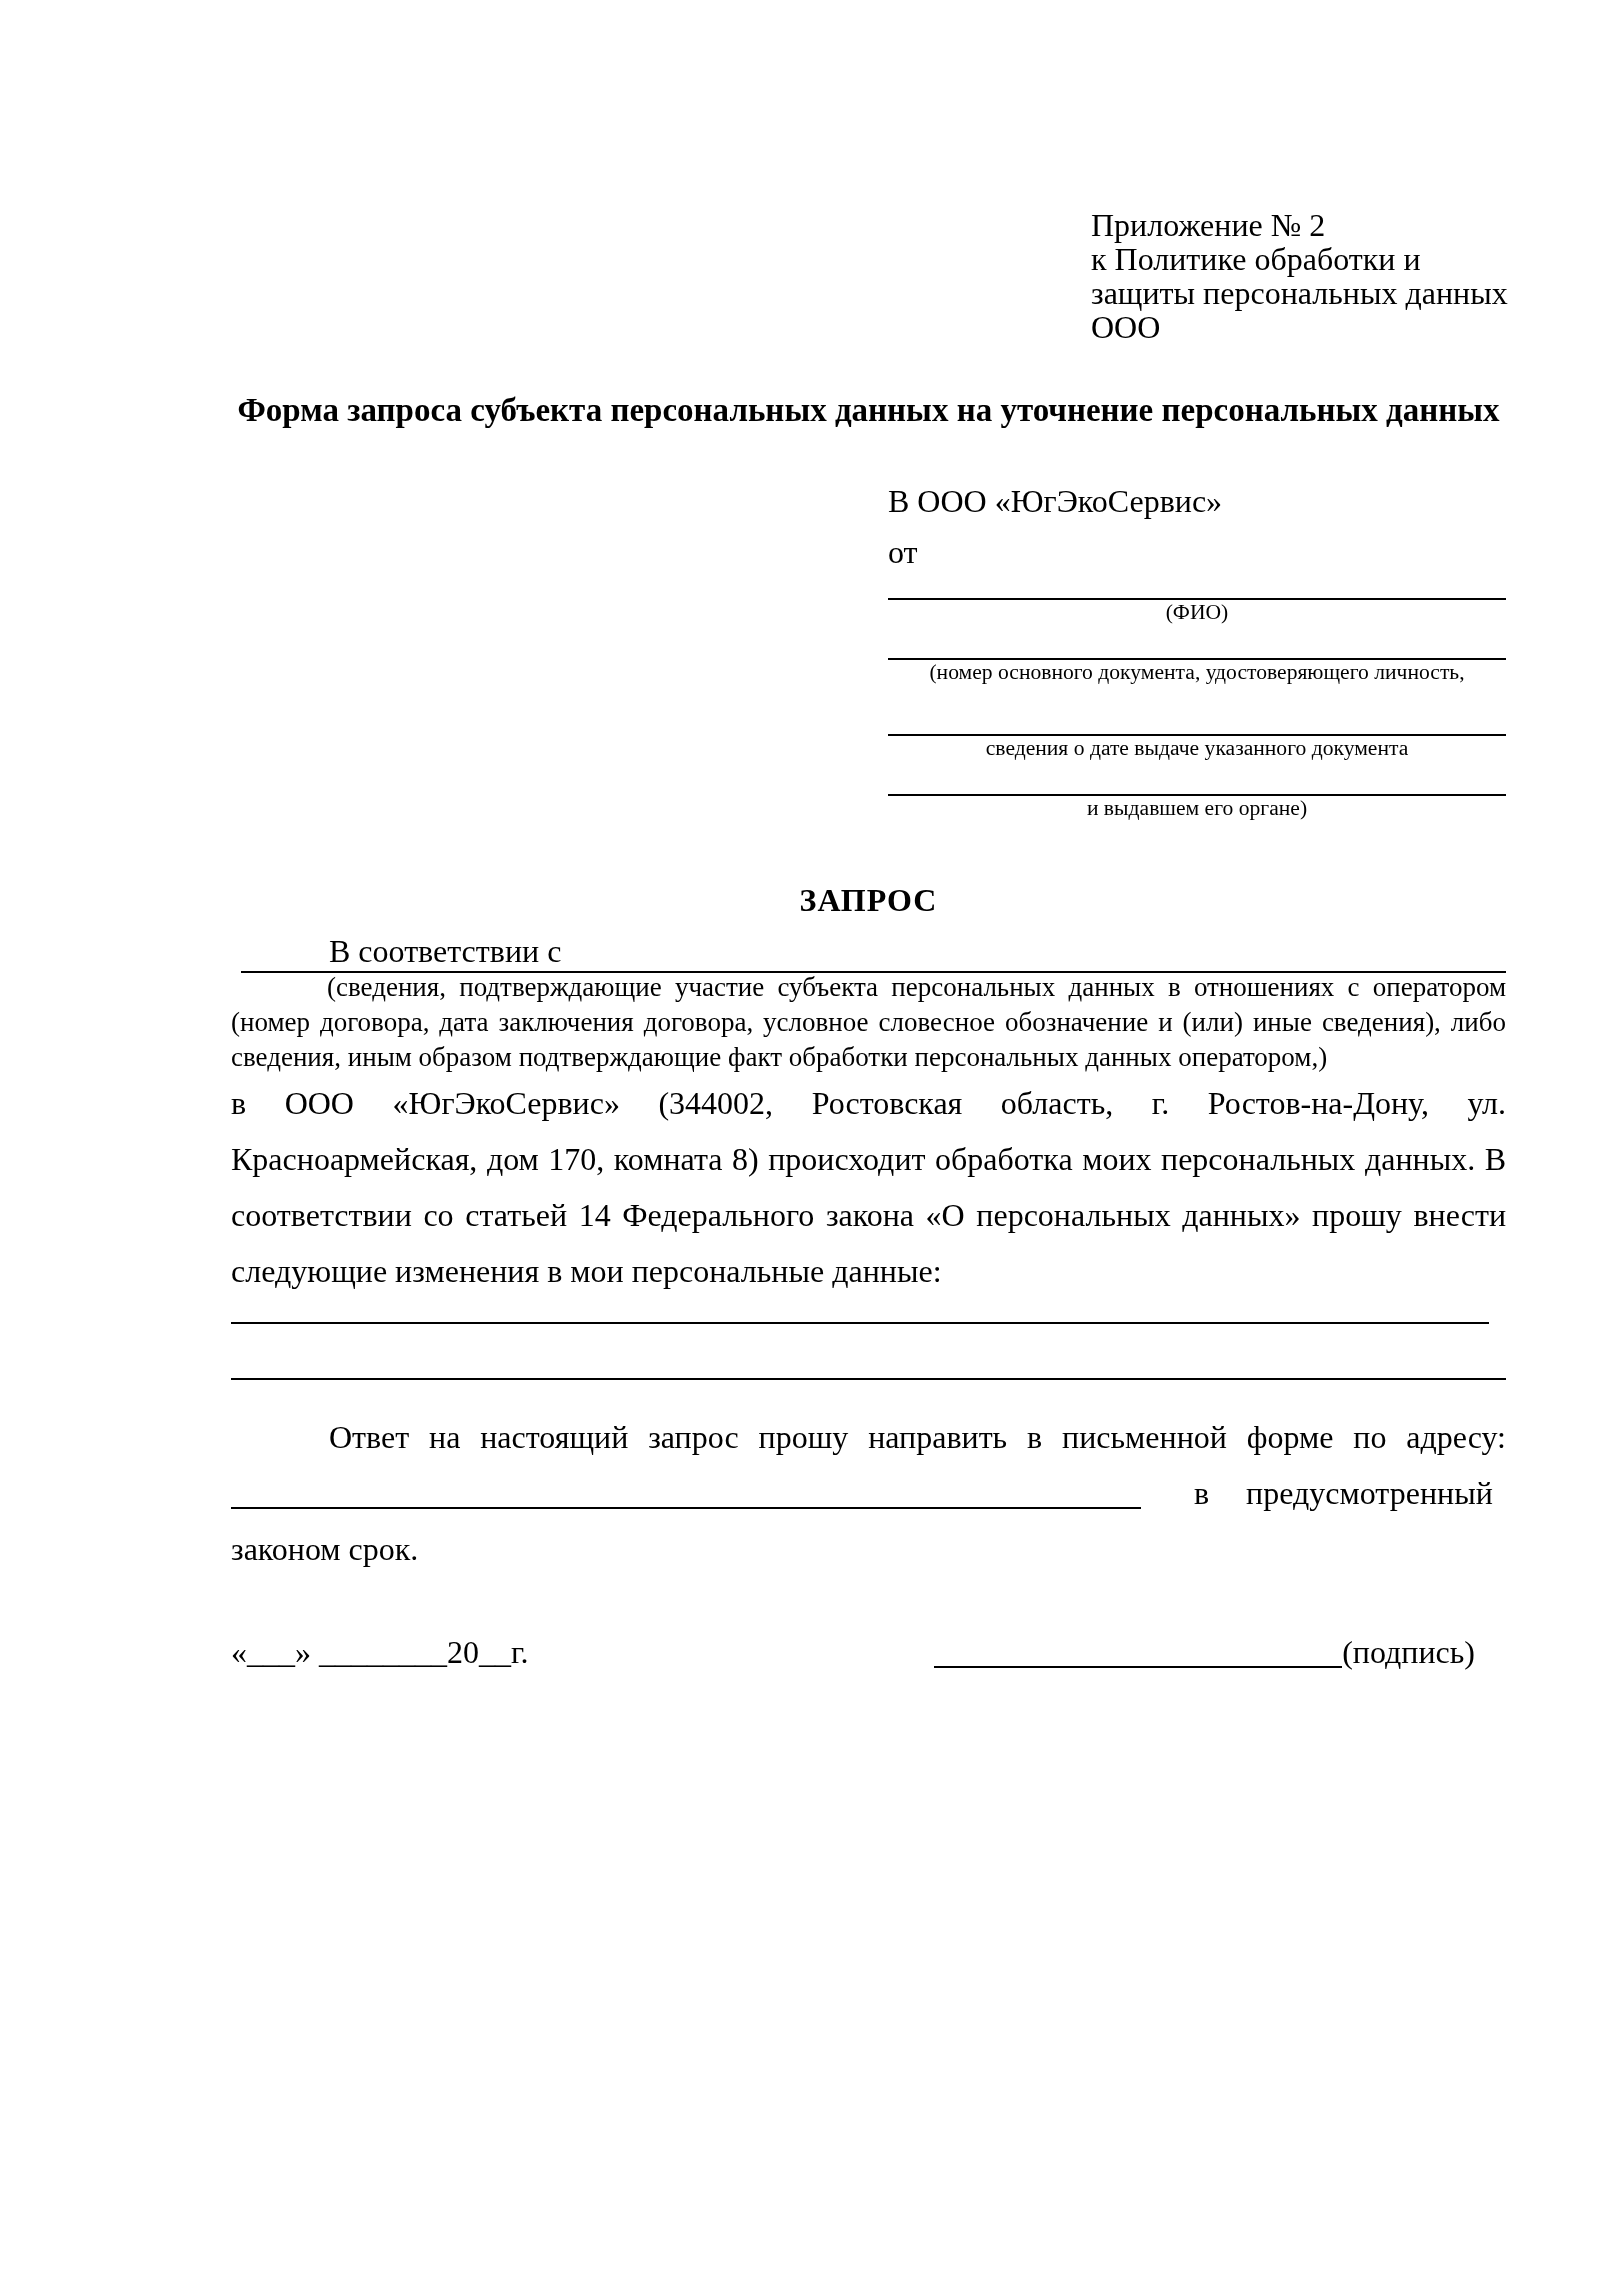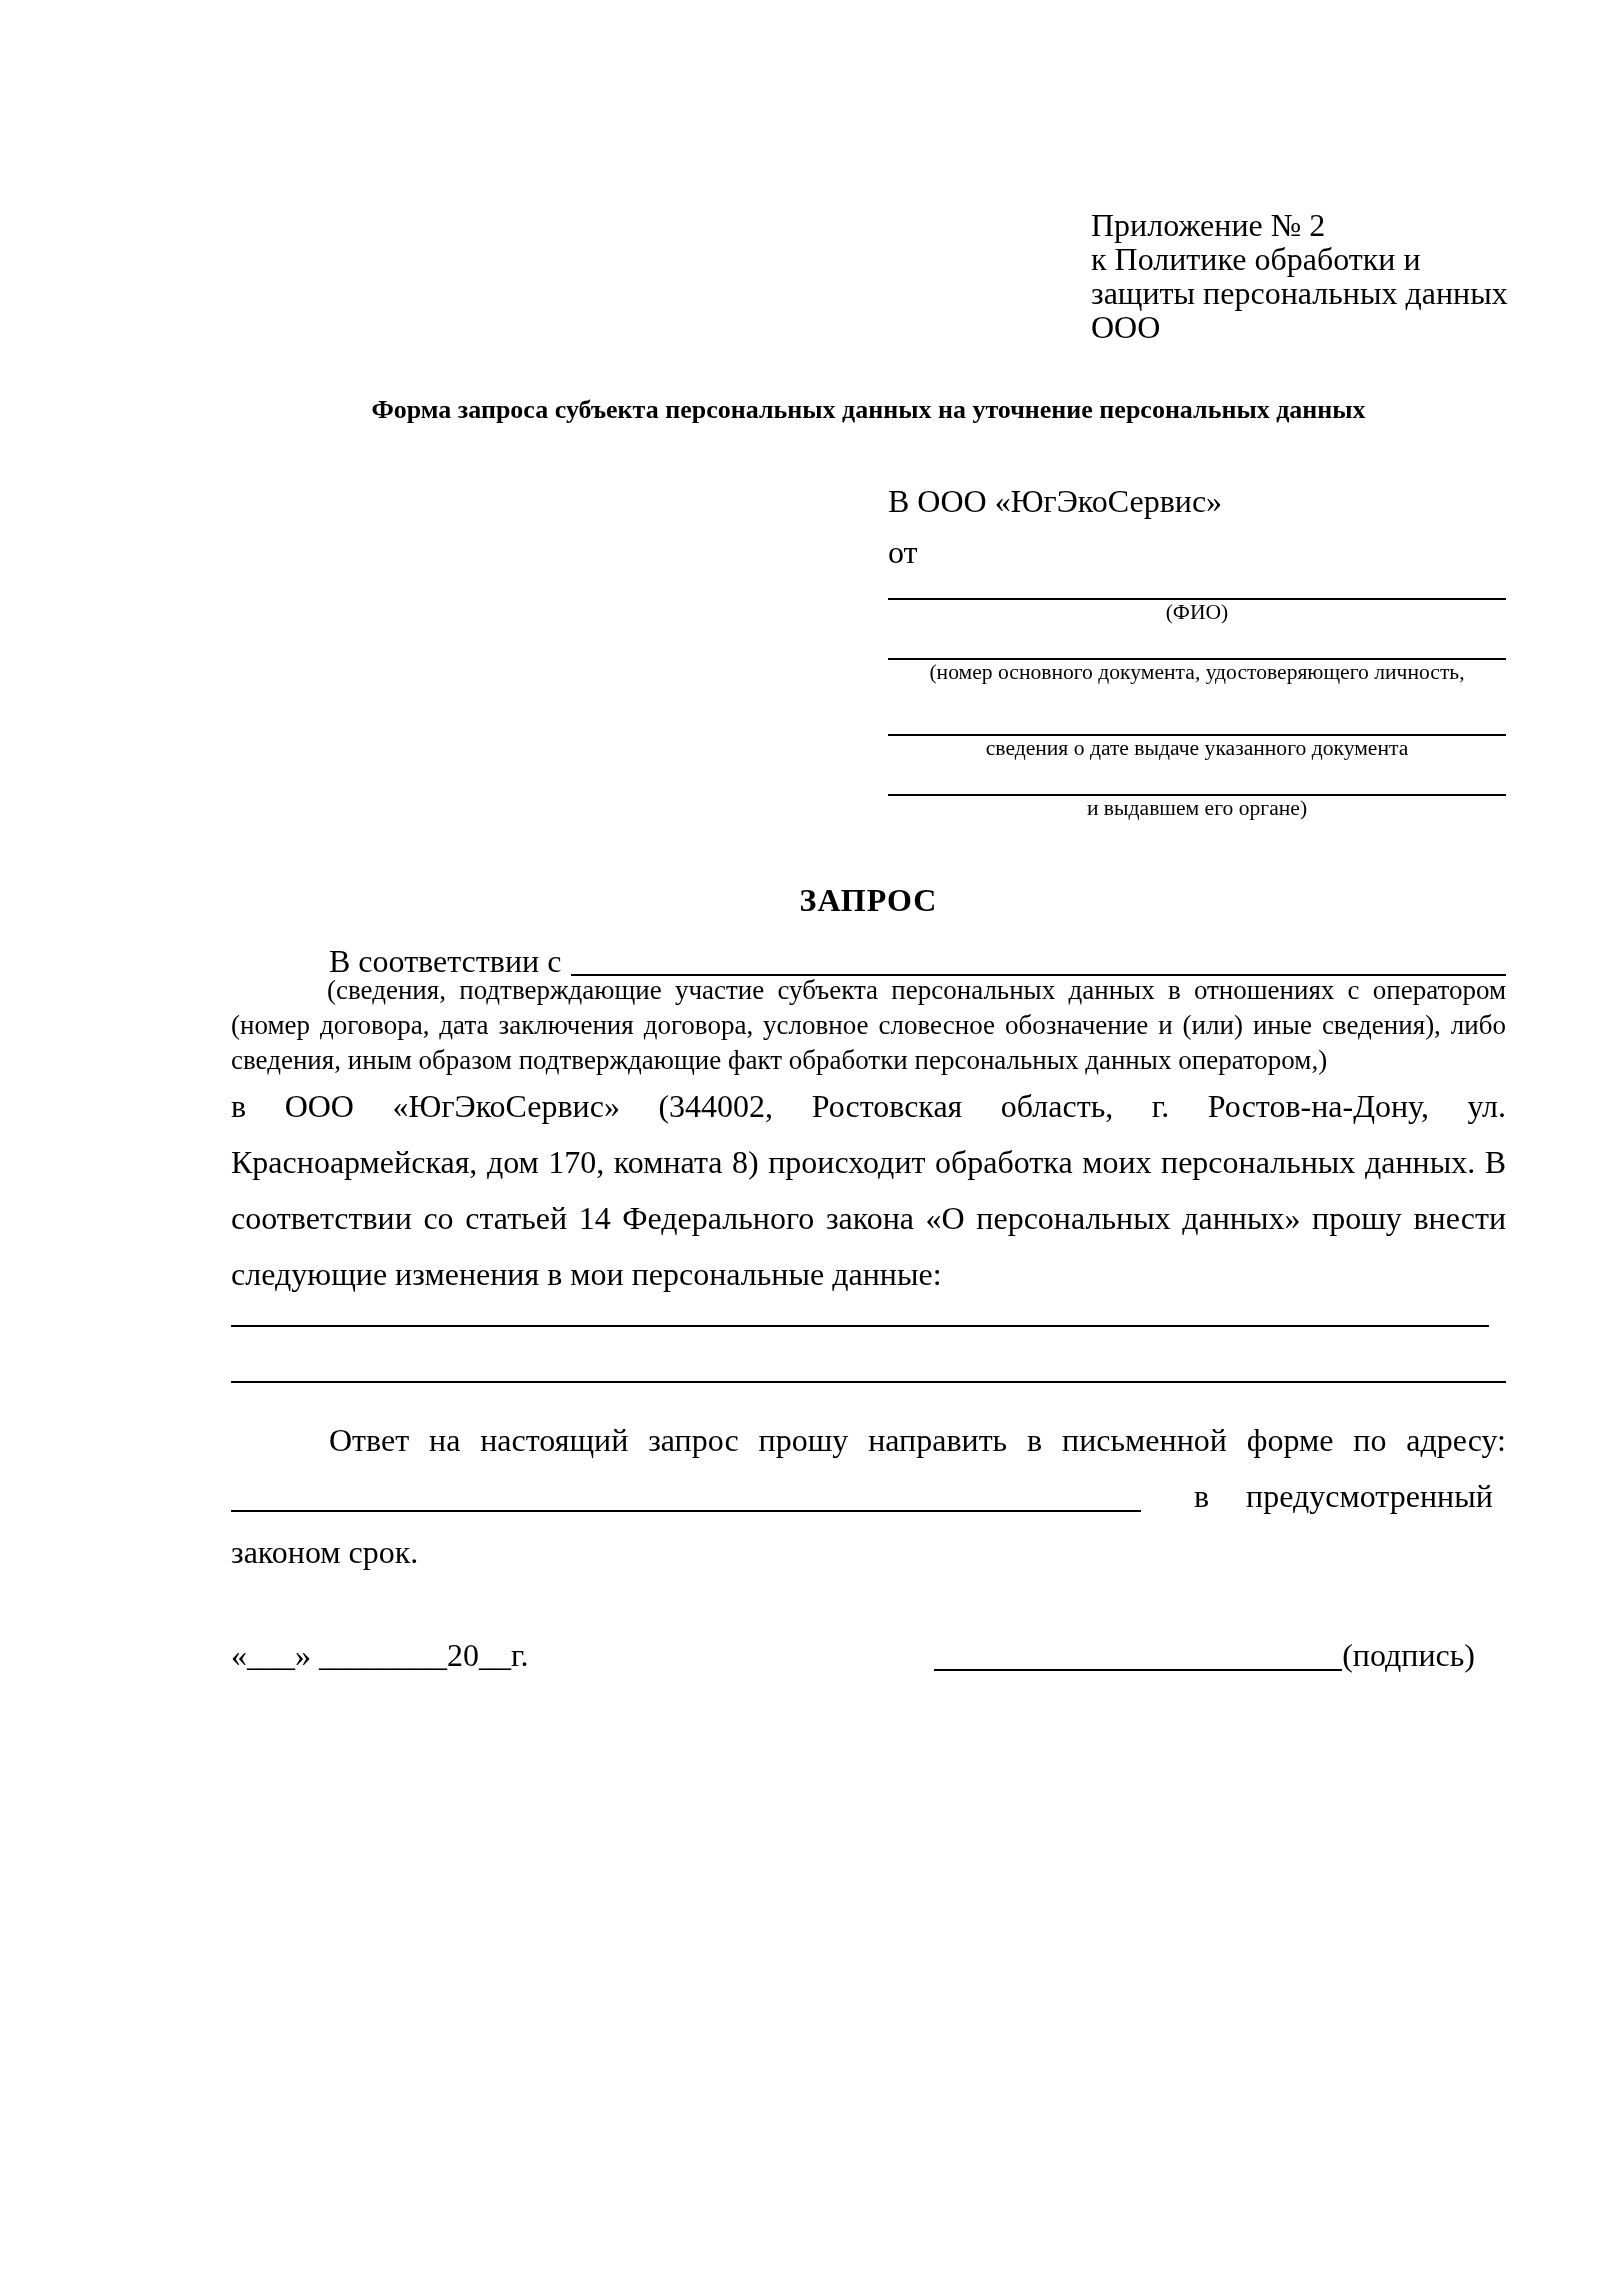--- a/index.html
+++ b/index.html
@@ -24,21 +24,21 @@
   
   .appendix {
     margin-left: 860px;
     line-height: 34px;
     white-space: nowrap;
   }
 
   
   .doc-title {
     margin-top: 39px;
-    font-size: 26px;
+    font-size: 33px;
     font-weight: bold;
     text-align: center;
     line-height: 54px;
   }
 
   
   .addressee {
     margin-left: 657px; 
   }
   .addr-to { margin-top: 45px; line-height: 39px; }
@@ -61,22 +61,23 @@
     margin-top: 59px;
     text-align: center;
     line-height: 39px;
     letter-spacing: 1px;
     font-weight: bold;
   }
 
   
   .accordance-row {
     display: flex;
-    margin-top: 22px;
+    margin-top: 12px;
     line-height: 39px;
+    flex-direction: column;
   }
   .accordance-prefix {
     margin-left: 98px;
     white-space: nowrap;
   }
   .accordance-underline {
     flex: 1;
     border-bottom: 2px solid #000;
     margin: 0 0 4.9px 9.8px;
   }

